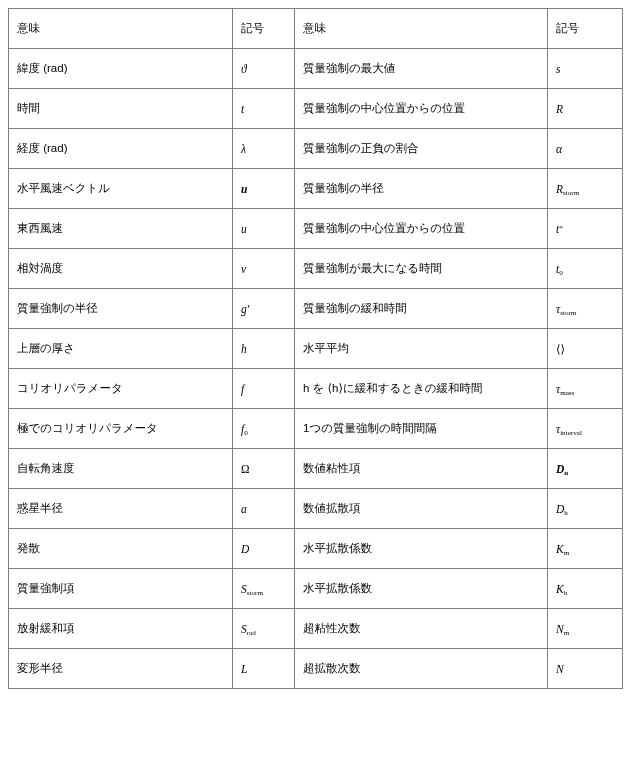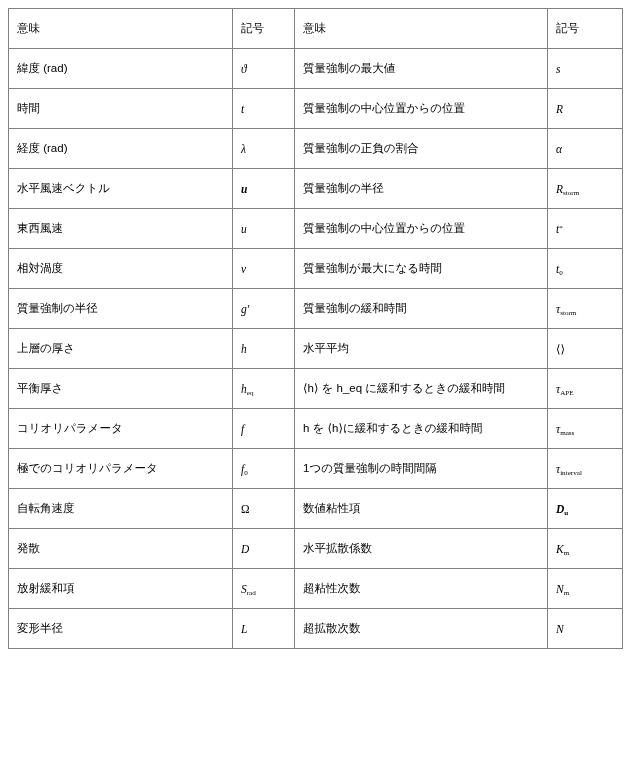--- a/index.html
+++ b/index.html
@@ -137,48 +137,54 @@
           <td>質量強制の緩和時間</td>
           <td class="sym">τ<sub>storm</sub></td>
         </tr>
         <tr>
           <td>上層の厚さ</td>
           <td class="sym">h</td>
           <td>水平平均</td>
           <td class="sym upright">⟨⟩</td>
         </tr>
         <tr>
-          <td>平衡厚さ</td>
-          <td class="sym">h<sub>eq</sub></td>
-          <td>⟨h⟩ を h_eq に緩和するときの緩和時間</td>
-          <td class="sym">τ<sub>APE</sub></td>
-        </tr>
-        <tr>
           <td>コリオリパラメータ</td>
           <td class="sym">f</td>
           <td>h を ⟨h⟩に緩和するときの緩和時間</td>
           <td class="sym">τ<sub>mass</sub></td>
         </tr>
         <tr>
           <td>極でのコリオリパラメータ</td>
           <td class="sym">f<sub>0</sub></td>
           <td>1つの質量強制の時間間隔</td>
           <td class="sym">τ<sub>interval</sub></td>
         </tr>
         <tr>
           <td>自転角速度</td>
           <td class="sym upright">Ω</td>
           <td>数値粘性項</td>
           <td class="sym bold">D<sub>u</sub></td>
         </tr>
         <tr>
+          <td>惑星半径</td>
+          <td class="sym">a</td>
+          <td>数値拡散項</td>
+          <td class="sym">D<sub>h</sub></td>
+        </tr>
+        <tr>
           <td>発散</td>
           <td class="sym">D</td>
           <td>水平拡散係数</td>
           <td class="sym">K<sub>m</sub></td>
+        </tr>
+        <tr>
+          <td>質量強制項</td>
+          <td class="sym">S<sub>storm</sub></td>
+          <td>水平拡散係数</td>
+          <td class="sym">K<sub>h</sub></td>
         </tr>
         <tr>
           <td>放射緩和項</td>
           <td class="sym">S<sub>rad</sub></td>
           <td>超粘性次数</td>
           <td class="sym">N<sub>m</sub></td>
         </tr>
         <tr>
           <td>変形半径</td>
           <td class="sym">L</td>

